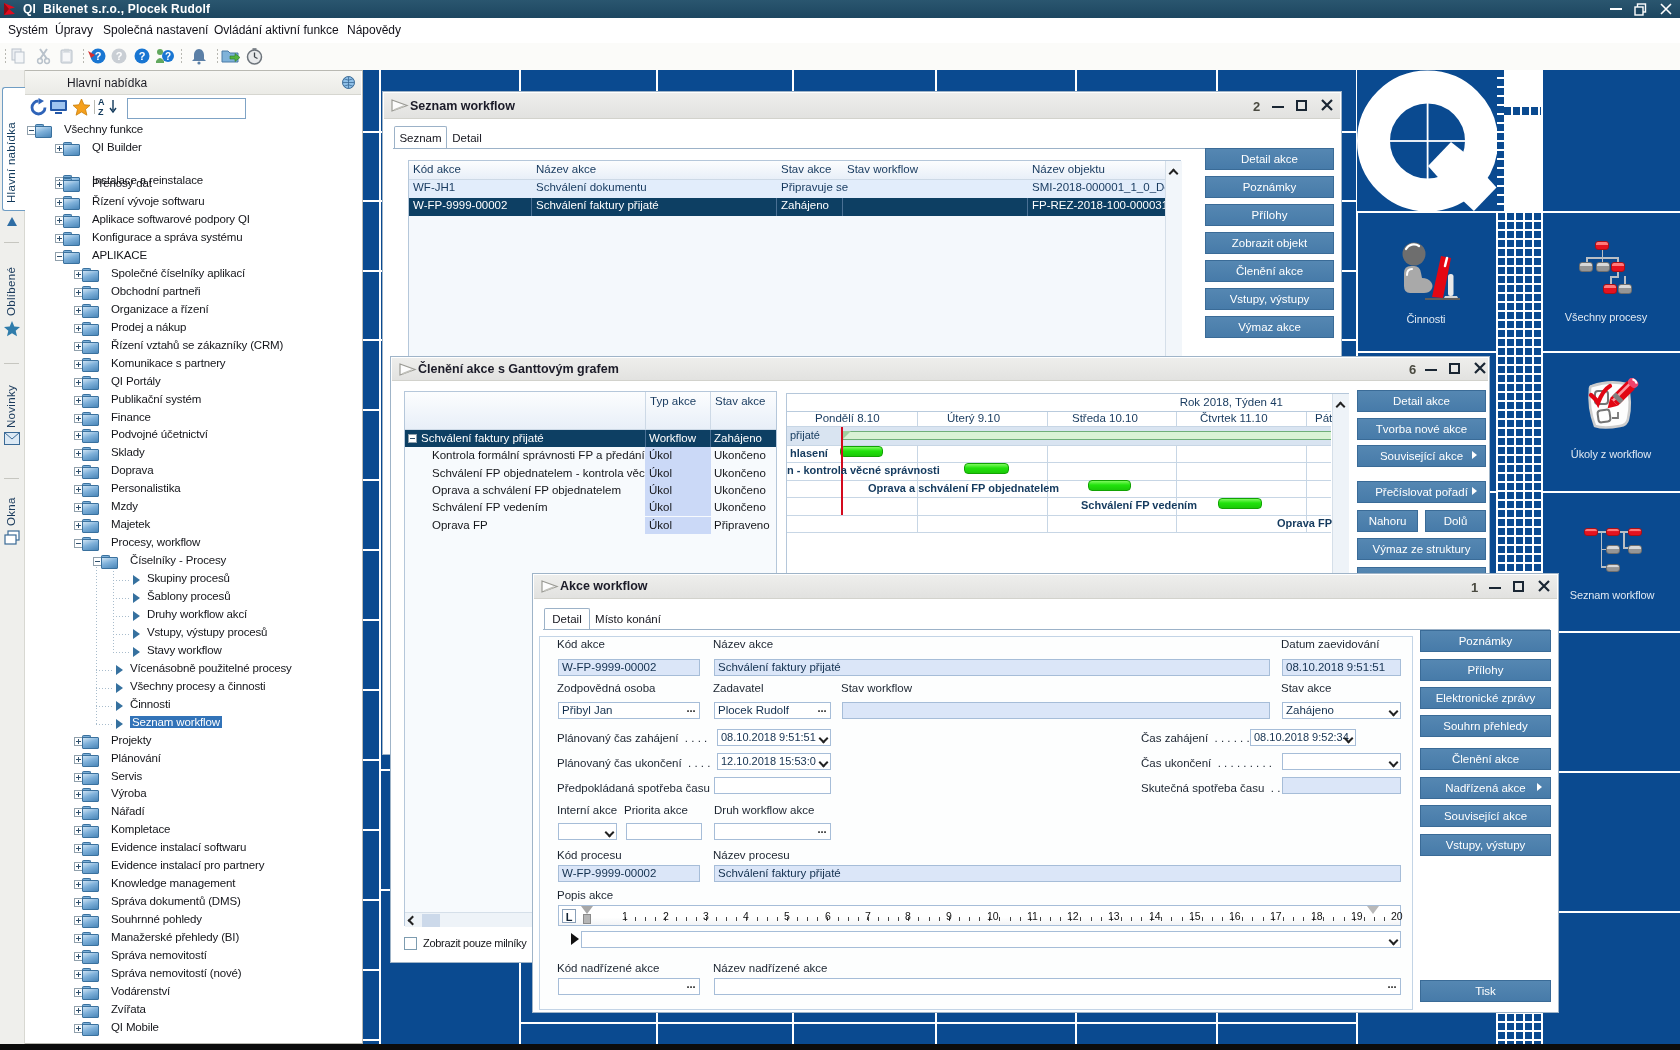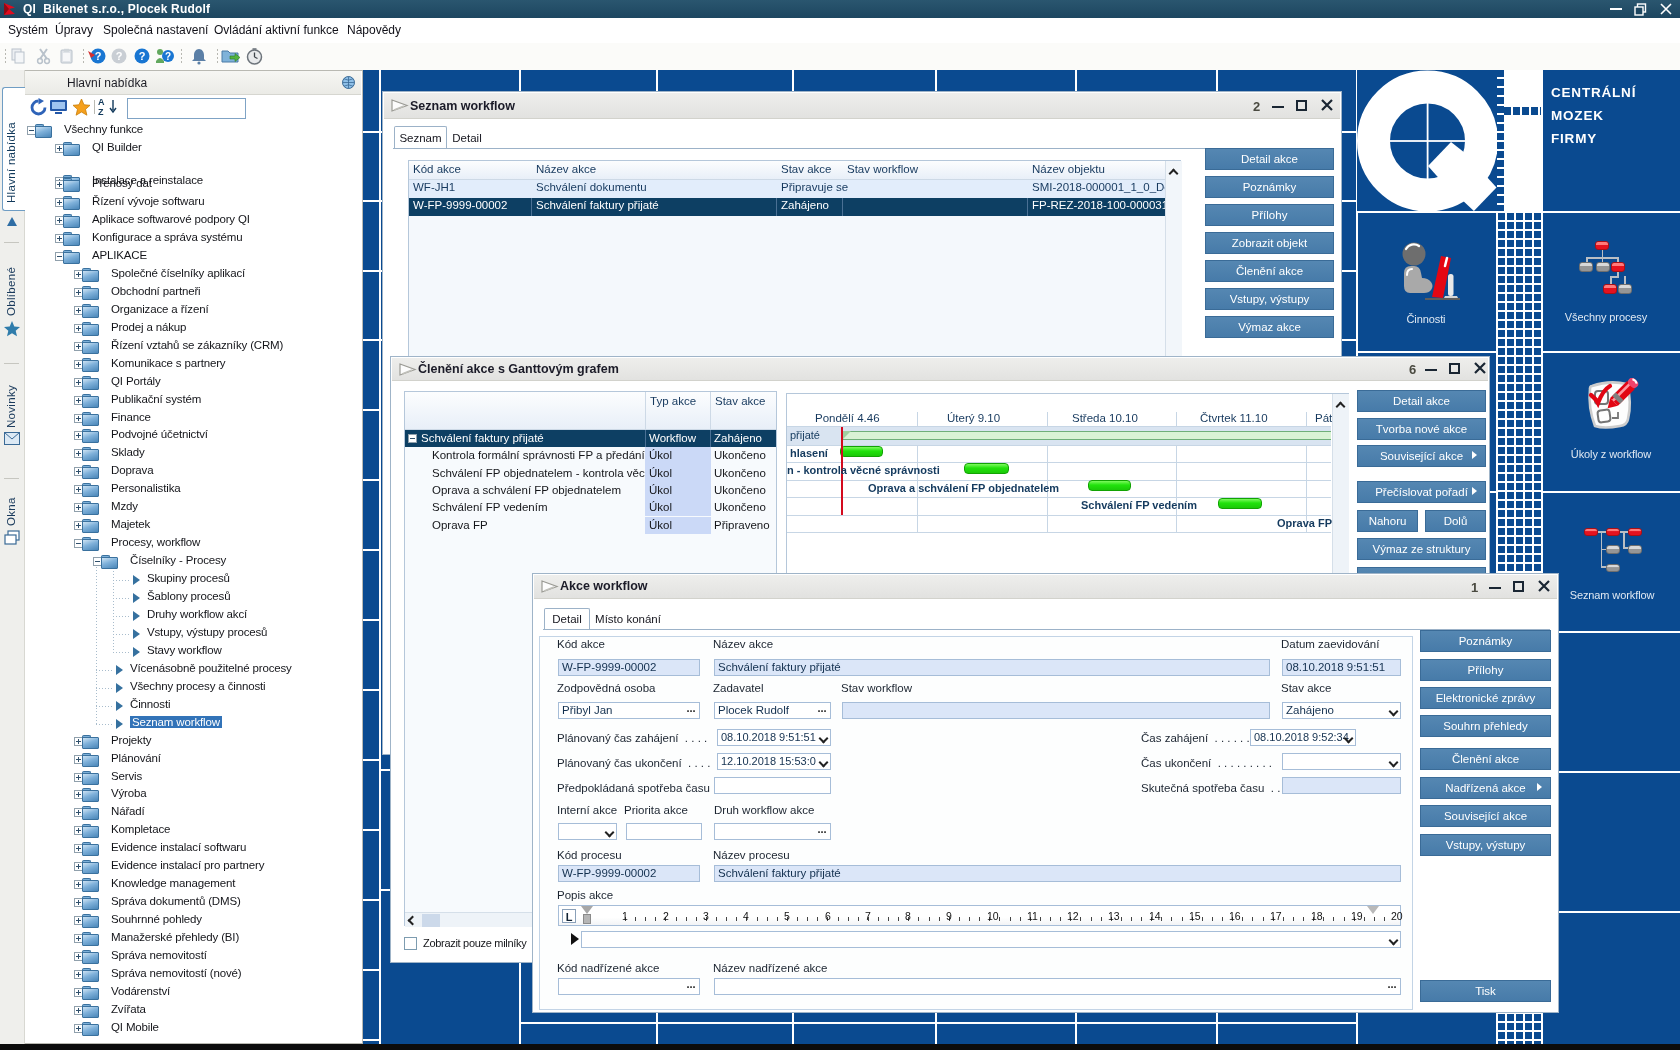--- a/index.html
+++ b/index.html
@@ -174,21 +174,20 @@
     <div class="ab" style="left:1133.5px;top:0;width:7.5px;height:141px;background-image:repeating-linear-gradient(#0a4a90 0 7px,#fff 7px 9px)"></div>
     <div class="ab" style="left:1141px;top:37px;width:37px;height:8px;background-image:repeating-linear-gradient(90deg,#0a4a90 0 7px,#fff 7px 9px)"></div>
     <div class="wl" style="left:1178px;top:0;width:2px;height:980px"></div>
     <svg class="ab" style="left:994px;top:0" width="140" height="141" viewBox="0 0 140 141">
 <rect width="140" height="141" fill="#0a4a90"></rect>
 <circle cx="70.5" cy="71" r="54" fill="none" stroke="#fff" stroke-width="33"></circle>
 <rect x="69.7" y="33" width="1.8" height="76" fill="#fff"></rect>
 <rect x="32" y="70.1" width="77" height="1.8" fill="#fff"></rect>
 <path d="M94,72 L108,83 L139.5,117.5 L116.9,141 L80.8,107 L71,96 Z" fill="#fff"></path>
 </svg>
-    <div class="ab" id="cmf" style="left:1188px;top:11px;width:128px;">CENTRÁLNÍ<br>MOZEK<br>FIRMY</div>
     <svg class="ab" style="left:1035px;top:170px" width="62" height="60" viewBox="0 0 62 60">
 <circle cx="16" cy="14" r="11.5" fill="#6e6e6e"></circle>
 <path d="M8,9 A 9 9 0 0 1 21,6" stroke="#fff" stroke-width="2.2" fill="none" stroke-linecap="round"></path>
 <path d="M6,33 Q6,26 13,26 L16,26 Q22,26 23,33 L24,38 Q30,38 33,42 Q36,46 33,50 Q31,53 26,53 L12,53 Q6,53 6,46 Z" fill="#a9a9a9"></path>
 <path d="M9,35 Q9,29 14,29" stroke="#fff" stroke-width="2" fill="none" stroke-linecap="round"></path>
 <polygon points="34,57 43,16 53,18 45,58" fill="#e40613"></polygon>
 <path d="M47,26 L49,18" stroke="#fff" stroke-width="2.5" stroke-linecap="round"></path>
 <rect x="50" y="34" width="5.5" height="22" rx="2.5" fill="#e9e9e9"></rect>
 <path d="M47,56 L59,56 L61,60 L45,60 Z" fill="#d5d5d5"></path>
 <rect x="27" y="58" width="35" height="2.5" fill="#5d5d5d"></rect>
@@ -788,22 +787,25 @@
         <span class="ab" style="left:244px;top:2px;z-index:2">Úkol</span>
         <span class="ab" style="left:309px;top:2px">Připraveno</span>
       </div>
   <div class="ab" style="left:0;top:520px;width:371px;height:15px;background:#eef3f8;border-top:1px solid #d5dfe9">
     <div class="chev" style="left:4px;top:4px;transform:rotate(90deg)"></div>
     <div class="ab" style="left:17px;top:1px;width:18px;height:13px;background:#ccd9ea"></div>
   </div>
  </div>
 
  <div class="ab" style="left:395px;top:36px;width:563px;height:533px;border:1px solid #b5c7da;background:#fff;font-size:11.5px;color:#16395e">
+  <div class="ab" style="left:0;top:0;width:544px;height:18px;border-bottom:1px solid #b9cbdd">
+        <span class="ab" style="right:48px;top:2px">Rok 2018, Týden 41</span>
+      </div>
   <div class="ab" style="left:0;top:18px;width:544px;height:15px;border-bottom:1px solid #c7d6e5">
-    <span class="ab" style="left:28px;top:0">Pondělí 4.46</span>
+    <span class="ab" style="left:28px;top:0">Pondělí 8.10</span>
         <span class="ab" style="left:160px;top:0">Úterý 9.10</span>
         <span class="ab" style="left:285px;top:0">Středa 10.10</span>
         <span class="ab" style="left:413px;top:0">Čtvrtek 11.10</span>
         <span class="ab" style="left:528px;top:0">Páte</span>
   </div>
 <div class="ab" style="left:130px;top:18px;width:1px;height:120px;background:#c7d6e5"></div>
       <div class="ab" style="left:259.5px;top:18px;width:1px;height:120px;background:#c7d6e5"></div>
       <div class="ab" style="left:389px;top:18px;width:1px;height:120px;background:#c7d6e5"></div>
       <div class="ab" style="left:518.5px;top:18px;width:1px;height:120px;background:#c7d6e5"></div>
       <div class="ab" style="left:0;top:50.5px;width:544px;height:1px;background:#c7d6e5"></div>

